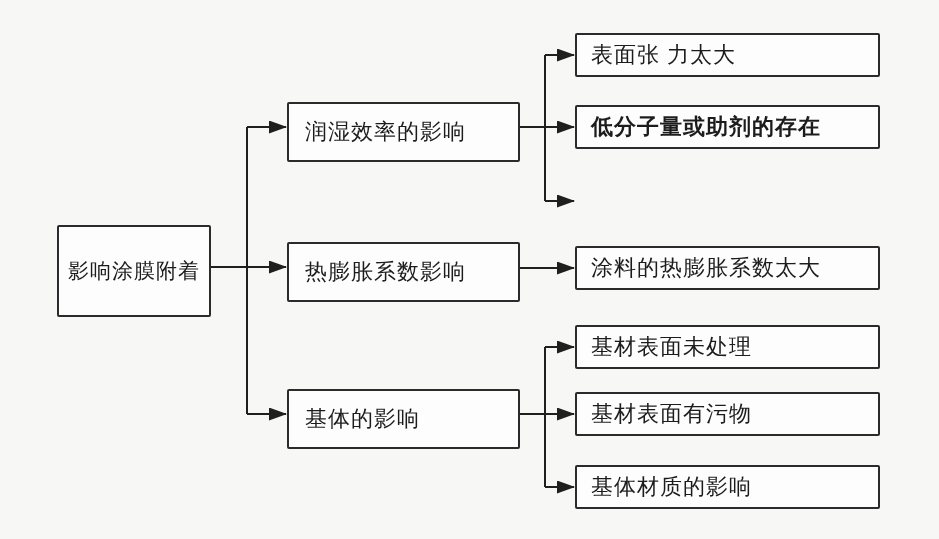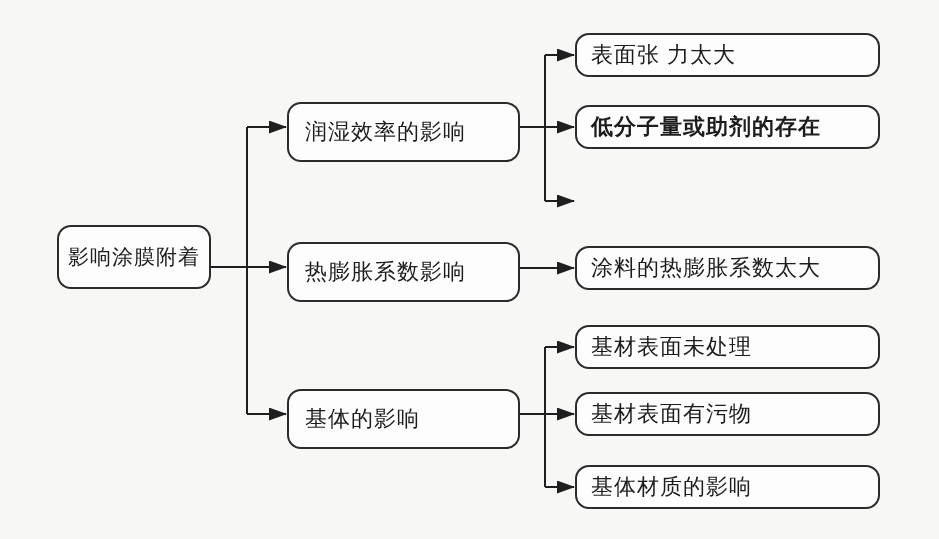--- a/index.html
+++ b/index.html
@@ -19,30 +19,30 @@
     left: 0;
     top: 0;
     width: 939px;
     height: 539px;
   }
   .node {
     position: absolute;
     box-sizing: border-box;
     background: #fdfdfd;
     border: 2px solid #2b2b2b;
-    border-radius: 14px;
+    border-radius: 2px;
     color: #1c1c1c;
     font-size: 22px;
     letter-spacing: 1px;
     display: flex;
     align-items: center;
     line-height: 1.3;
   }
   .node.root {
-    left: 57px; top: 225px; width: 154px; height: 64px;
+    left: 57px; top: 225px; width: 154px; height: 92px;
     font-size: 21px;
     justify-content: center;
     text-align: center;
     flex-direction: column;
     line-height: 1.45;
   }
   .node.mid {
     width: 233px; height: 60px;
     padding-left: 16px;
   }

